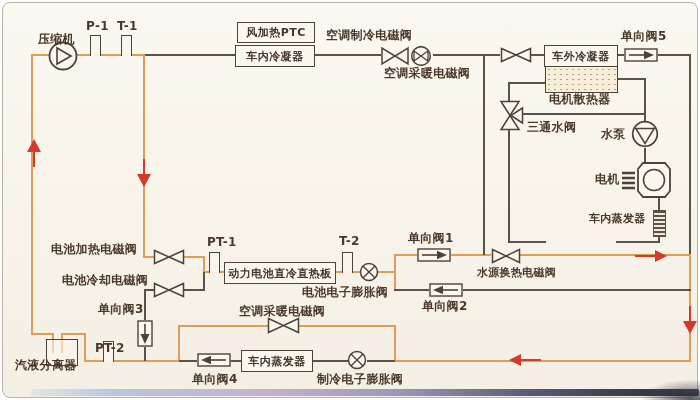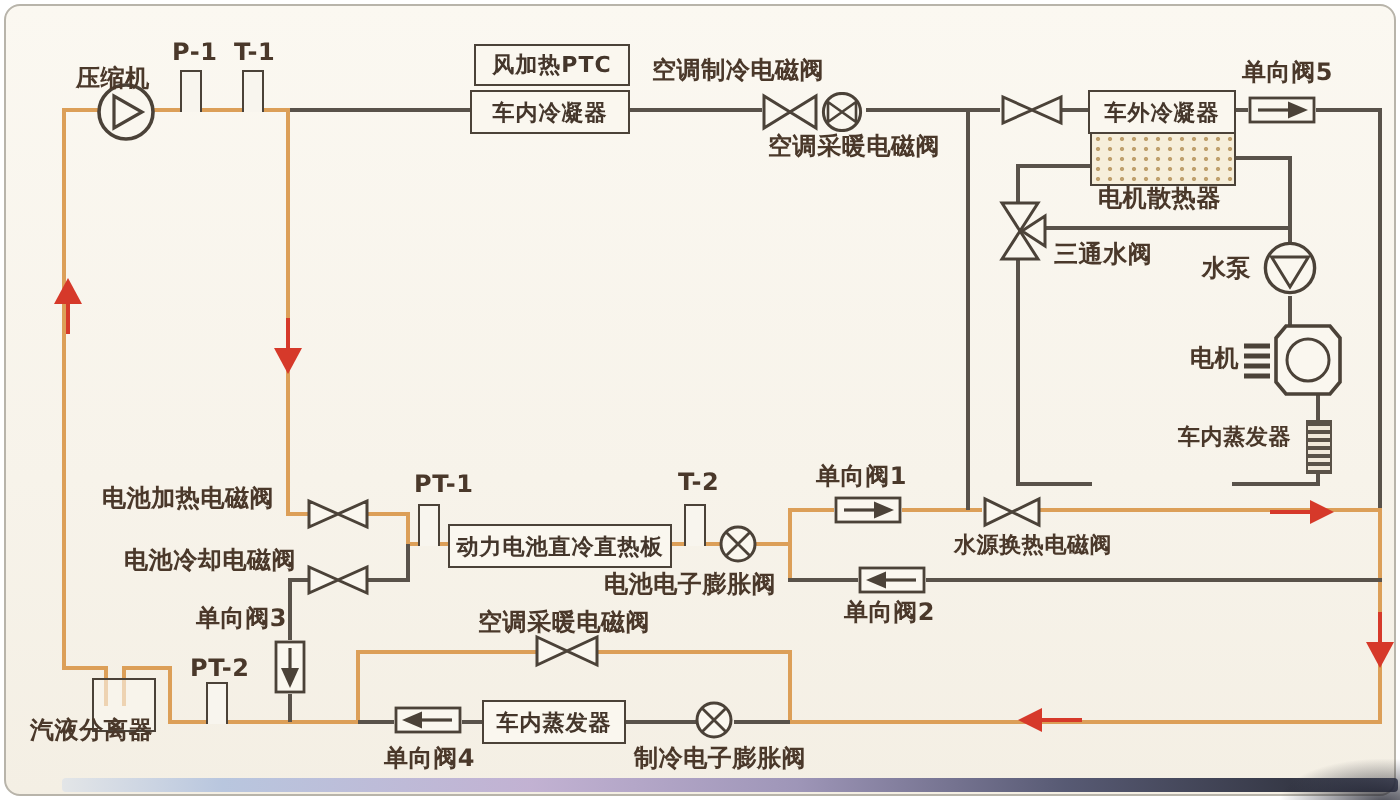--- a/index.html
+++ b/index.html
@@ -240,21 +240,21 @@
   <div class="lbl sm" style="left:474px;top:264px">水源换热电磁阀</div>
   <div class="lbl" style="left:48px;top:240px">电池加热电磁阀</div>
   <div class="lbl" style="left:59px;top:271px">电池冷却电磁阀</div>
   <div class="lbl" style="left:204px;top:233px">PT-1</div>
   <div class="lbl" style="left:336px;top:232px">T-2</div>
   <div class="lbl" style="left:299px;top:283px">电池电子膨胀阀</div>
   <div class="lbl" style="left:405px;top:229px">单向阀1</div>
   <div class="lbl" style="left:419px;top:297px">单向阀2</div>
   <div class="lbl" style="left:236px;top:302px">空调采暖电磁阀</div>
   <div class="lbl" style="left:95px;top:300px">单向阀3</div>
-  <div class="lbl" style="left:92px;top:325px">PT-2</div>
+  <div class="lbl" style="left:92px;top:339px">PT-2</div>
   <div class="lbl" style="left:12px;top:356px">汽液分离器</div>
   <div class="lbl" style="left:189px;top:370px">单向阀4</div>
   <div class="lbl" style="left:314px;top:370px">制冷电子膨胀阀</div>
 
   <div class="scanband"></div>
   <div class="smudge"></div>
  </div>
 </div>
 
 </body></html>

